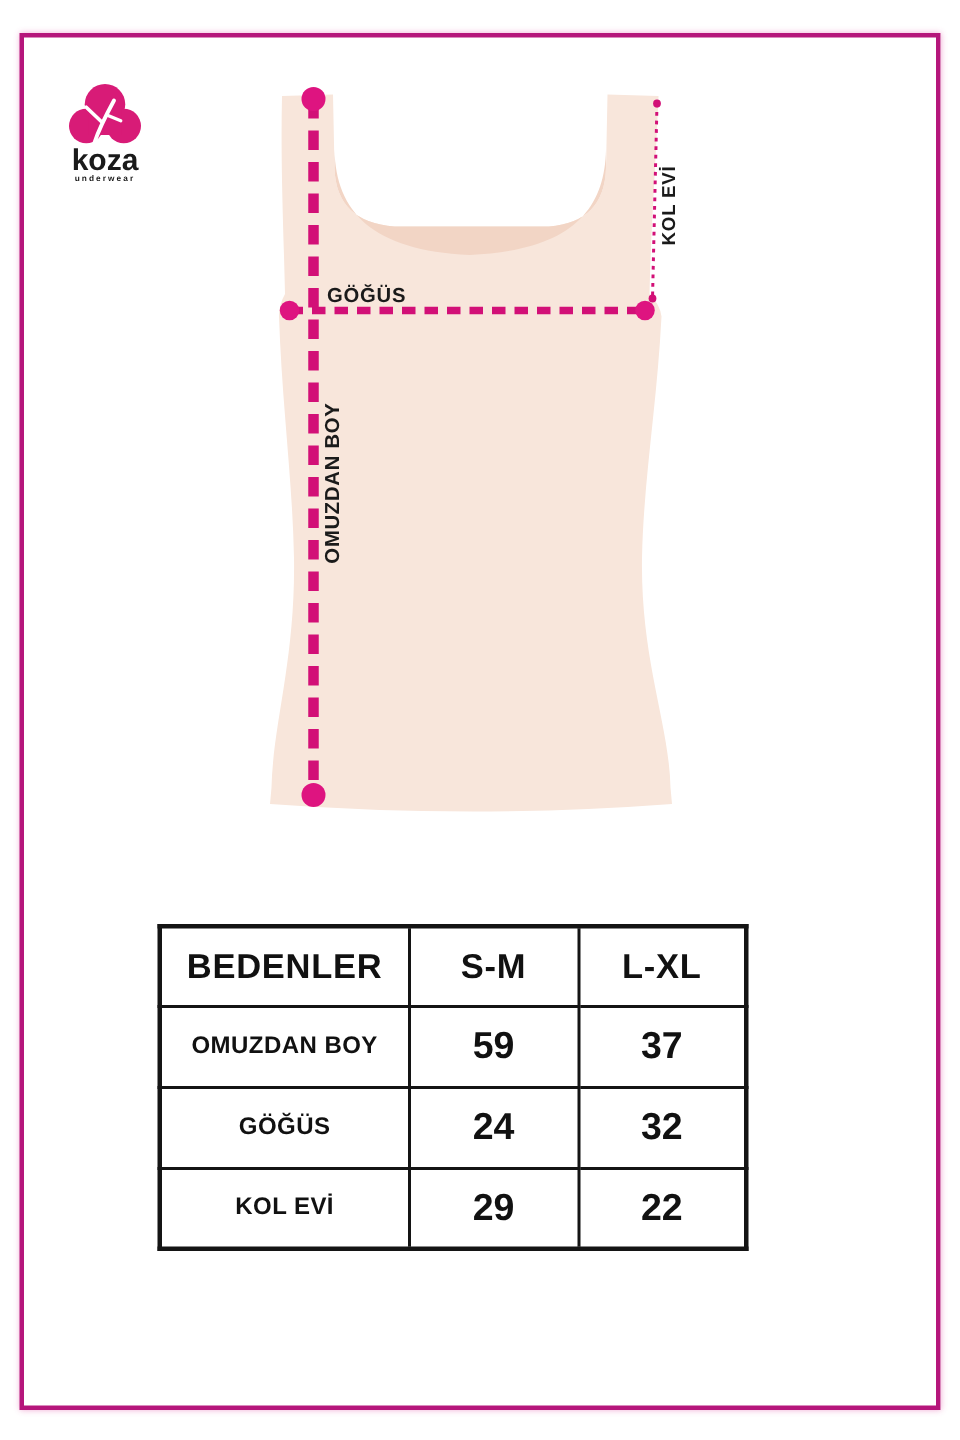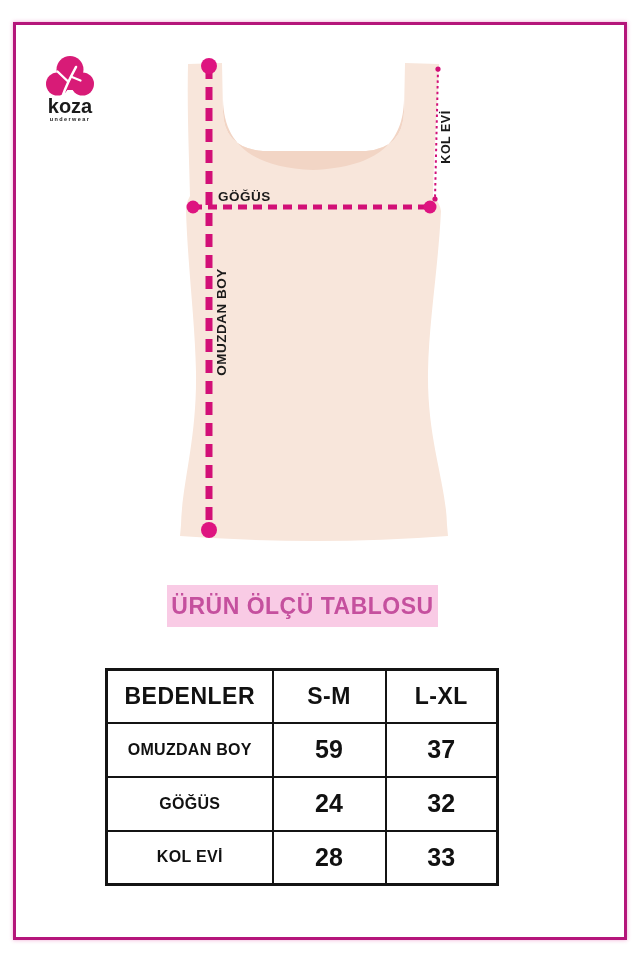--- a/index.html
+++ b/index.html
@@ -48,21 +48,21 @@
     background: #f9cbe5;
     display: flex; align-items: center; justify-content: center;
     font-size: 23px; font-weight: bold;
     color: #c5509e;
     letter-spacing: 0.5px;
     white-space: nowrap;
   }
 
   .size-table {
     position: absolute;
-    left: 105px; top: 668px;
+    left: 105px; top: 616px;
     width: 391px;
     border-collapse: collapse;
     table-layout: fixed;
     background: #ffffff;
   }
   .size-table th, .size-table td {
     border: 2px solid #141414;
     text-align: center;
     vertical-align: middle;
     color: #111111;
@@ -147,23 +147,20 @@
     </g>
 
     <g>
       <line x1="209" y1="66" x2="209" y2="530" stroke="#d21077" stroke-width="7" stroke-dasharray="13 8"></line>
       <circle cx="209" cy="66" r="8" fill="#de1480"></circle>
       <circle cx="209" cy="530" r="8" fill="#de1480"></circle>
       <text transform="rotate(-90 226 322)" x="226" y="322" text-anchor="middle" font-size="13.5" letter-spacing="0.5">OMUZDAN BOY</text>
     </g>
   </svg>
 
-  <div class="banner">
-    <span>ÜRÜN ÖLÇÜ TABLOSU</span>
-  </div>
 
   <table class="size-table">
     <colgroup>
       <col class="col-label">
         <col class="col-sm">
         <col class="col-lxl">
     </colgroup>
     <thead>
       <tr>
         <th>BEDENLER</th>
@@ -177,19 +174,19 @@
         <td>59</td>
         <td>37</td>
       </tr>
       <tr>
         <th>GÖĞÜS</th>
         <td>24</td>
         <td>32</td>
       </tr>
       <tr>
         <th>KOL EVİ</th>
-        <td>28</td>
-        <td>33</td>
+        <td>29</td>
+        <td>22</td>
       </tr>
     </tbody>
   </table>
 
 </div>
 
 </body></html>

